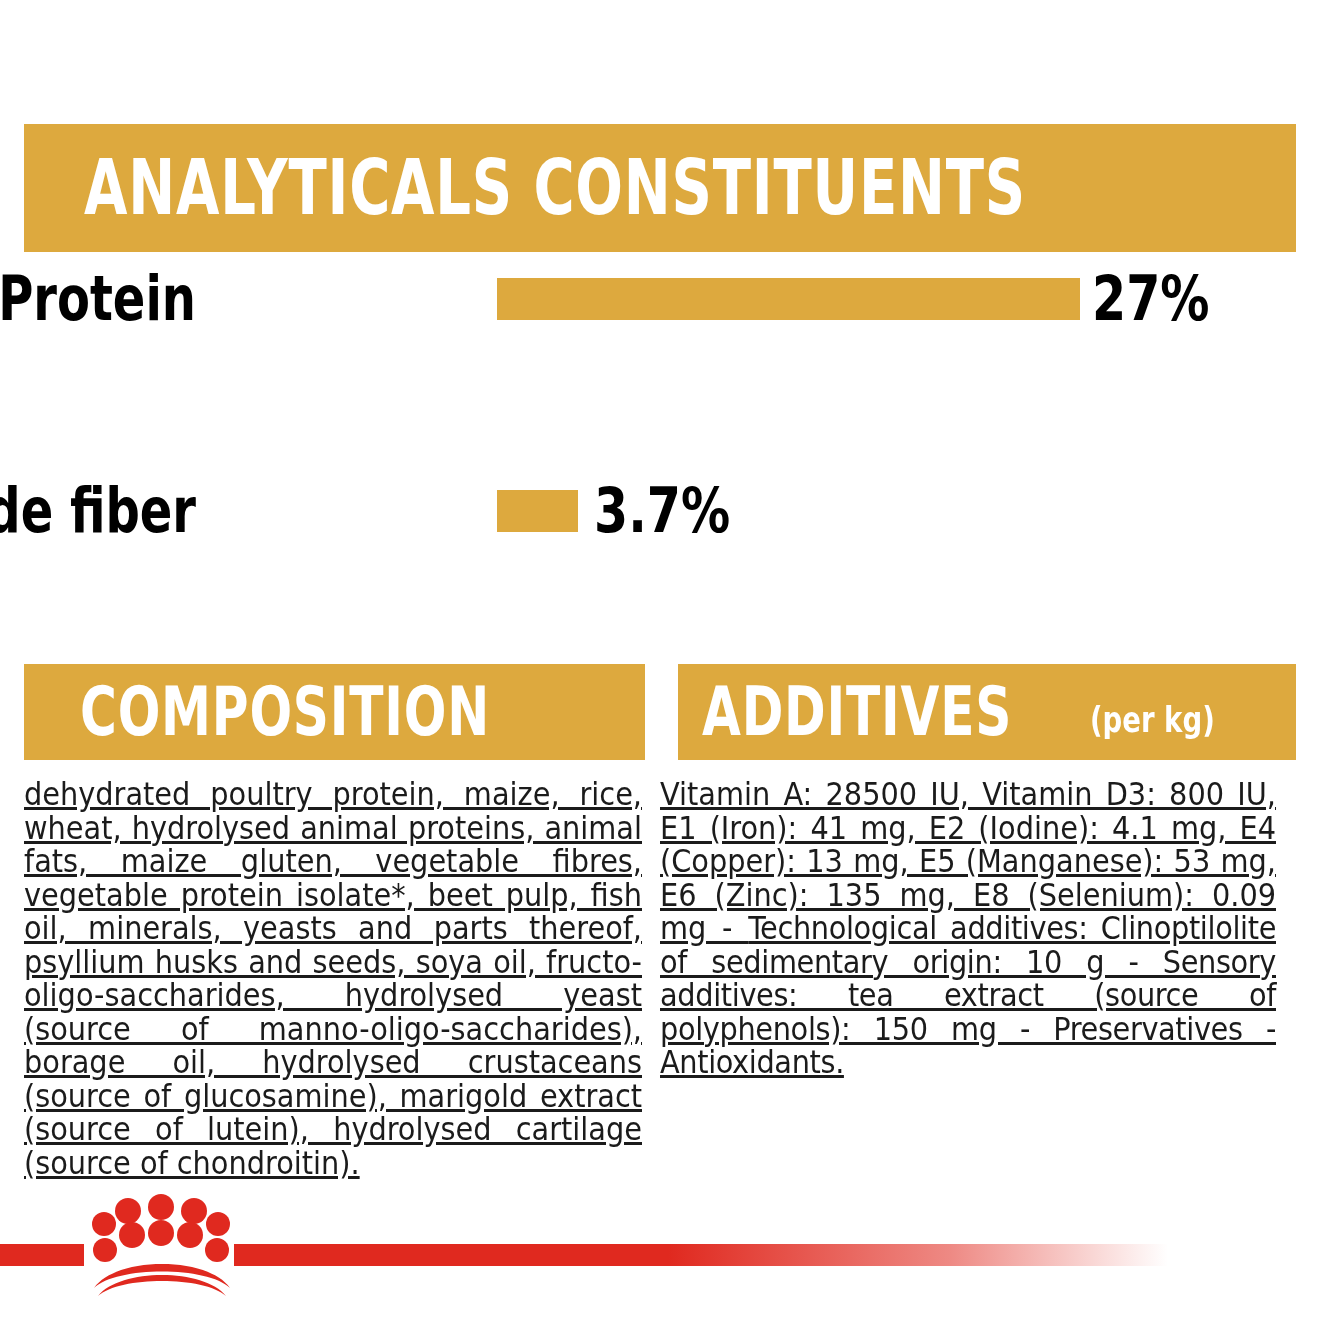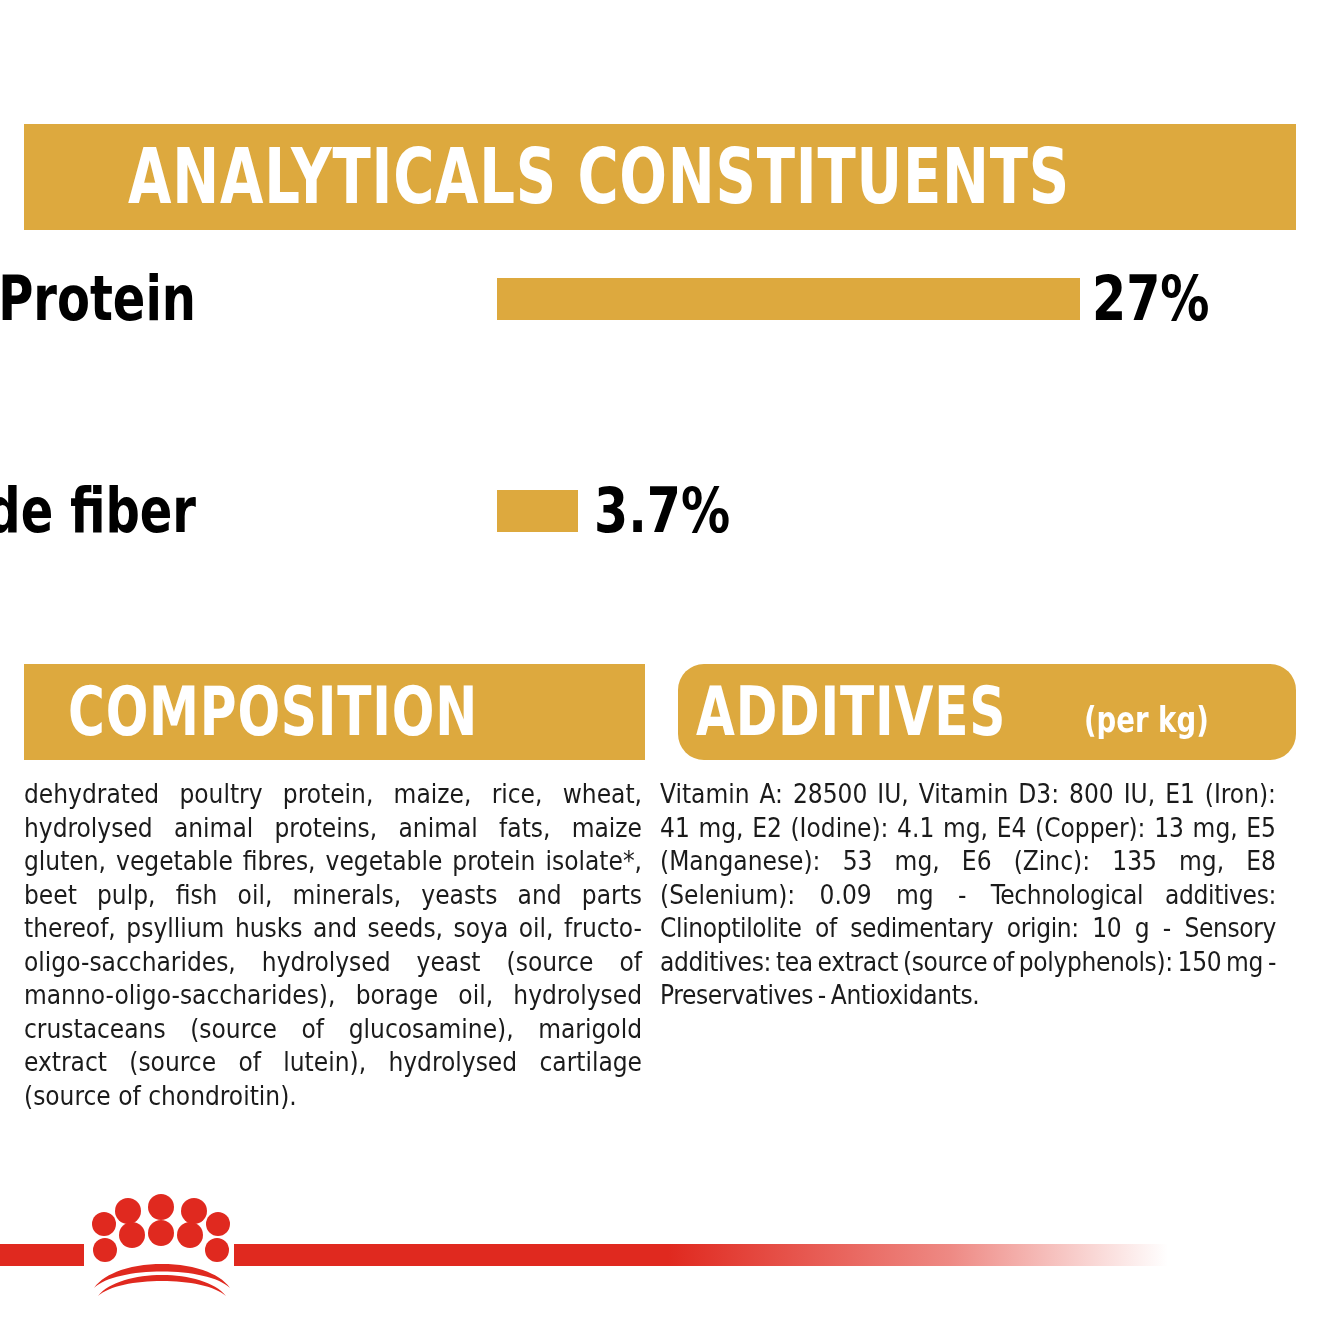--- a/index.html
+++ b/index.html
@@ -32,47 +32,46 @@
     line-height: 1;
     white-space: nowrap;
     transform: scaleX(0.82);
     transform-origin: left center;
   }
 
   #band-analyticals {
     left: 24px;
     top: 124px;
     width: 1272px;
-    height: 106px;
-    padding-left: 104px;
+    height: 128px;
+    padding-left: 60px;
   }
   #band-analyticals .band-title {
     font-size: 76px;
     letter-spacing: 1px;
   }
 
   #band-composition {
     left: 24px;
     top: 664px;
     width: 621px;
     height: 96px;
-    padding-left: 44px;
+    padding-left: 56px;
   }
   #band-composition .band-title {
     font-size: 68px;
     letter-spacing: 1px;
   }
 
   #band-additives {
     left: 678px;
     top: 664px;
     width: 618px;
     height: 96px;
-    padding-left: 18px;
-    border-radius: 26px;
+    padding-left: 24px;
   }
   #band-additives .band-title {
     font-size: 68px;
     letter-spacing: 1px;
   }
   #band-additives .band-sub {
     color: #ffffff;
     font-family: "Liberation Sans Narrow", "DejaVu Sans Condensed", "Liberation Sans", sans-serif;
     font-weight: 700;
     font-size: 36px;
@@ -130,26 +129,27 @@
     color: #000000;
     white-space: nowrap;
     transform: scaleX(0.88);
     transform-origin: left center;
   }
 
   
   .body-col {
     position: absolute;
     font-family: "DejaVu Sans Condensed", "Liberation Sans Narrow", "Liberation Sans", sans-serif;
-    font-size: 26px;
+    font-size: 32px;
     line-height: 33.5px;
     color: #1b1b1b;
     text-align: justify;
     text-justify: inter-word;
     hyphens: none;
+    text-decoration: underline;
   }
   #composition-text {
     left: 24px;
     top: 778px;
     width: 618px;
   }
   #additives-text {
     left: 660px;
     top: 778px;
     width: 616px;

